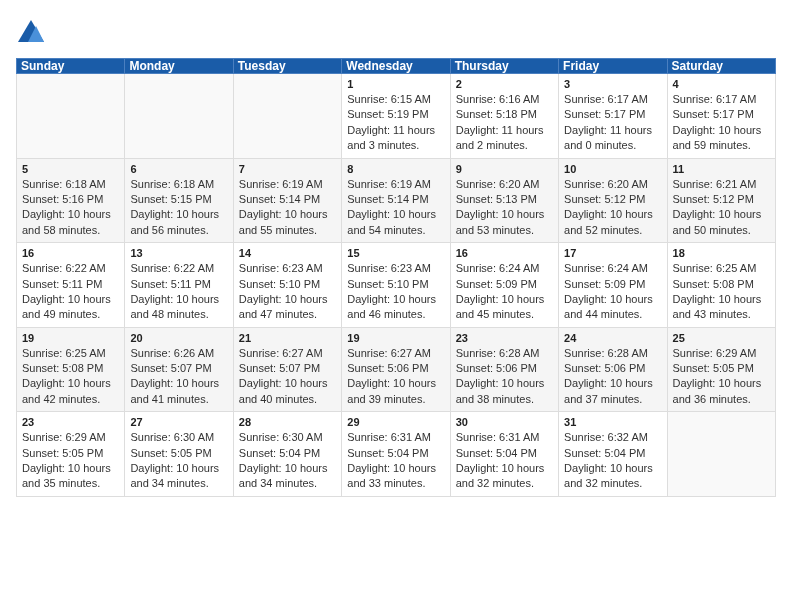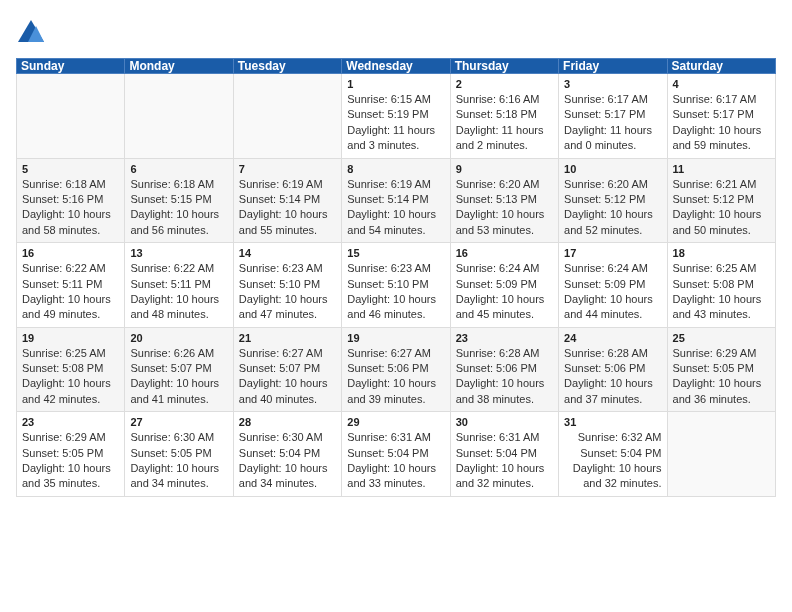--- a/index.html
+++ b/index.html
@@ -319,20 +319,20 @@
 Daylight: 10 hours and 33 minutes.</div>
         </td>
         <td>
           <span class="day-num">30</span>
           <div class="day-info" style="white-space: pre-line;">Sunrise: 6:31 AM
 Sunset: 5:04 PM
 Daylight: 10 hours and 32 minutes.</div>
         </td>
         <td>
           <span class="day-num">31</span>
-          <div class="day-info" style="white-space: pre-line; text-align: right;">Sunrise: 6:32 AM
+          <div class="day-info" style="white-space: pre-line;">Sunrise: 6:32 AM
 Sunset: 5:04 PM
 Daylight: 10 hours and 32 minutes.</div>
         </td>
         <td class="empty-cell"></td>
       </tr>
     </tbody>
 </table>
 
 </body></html>

